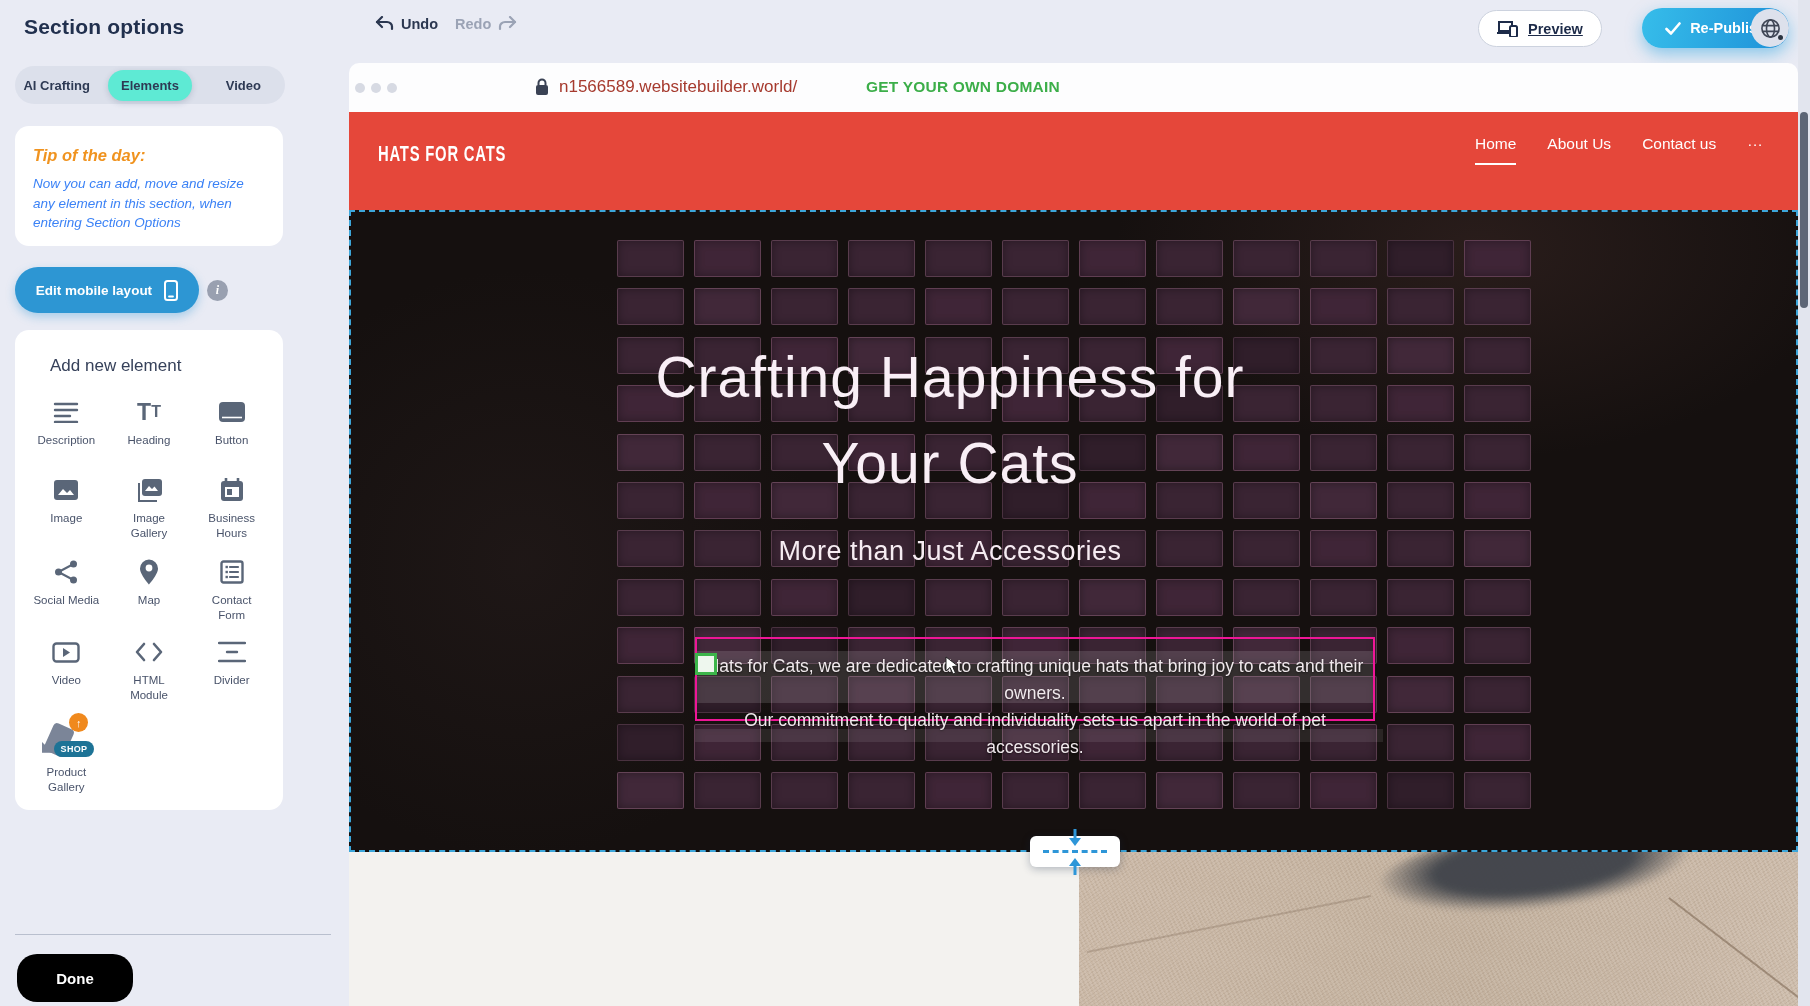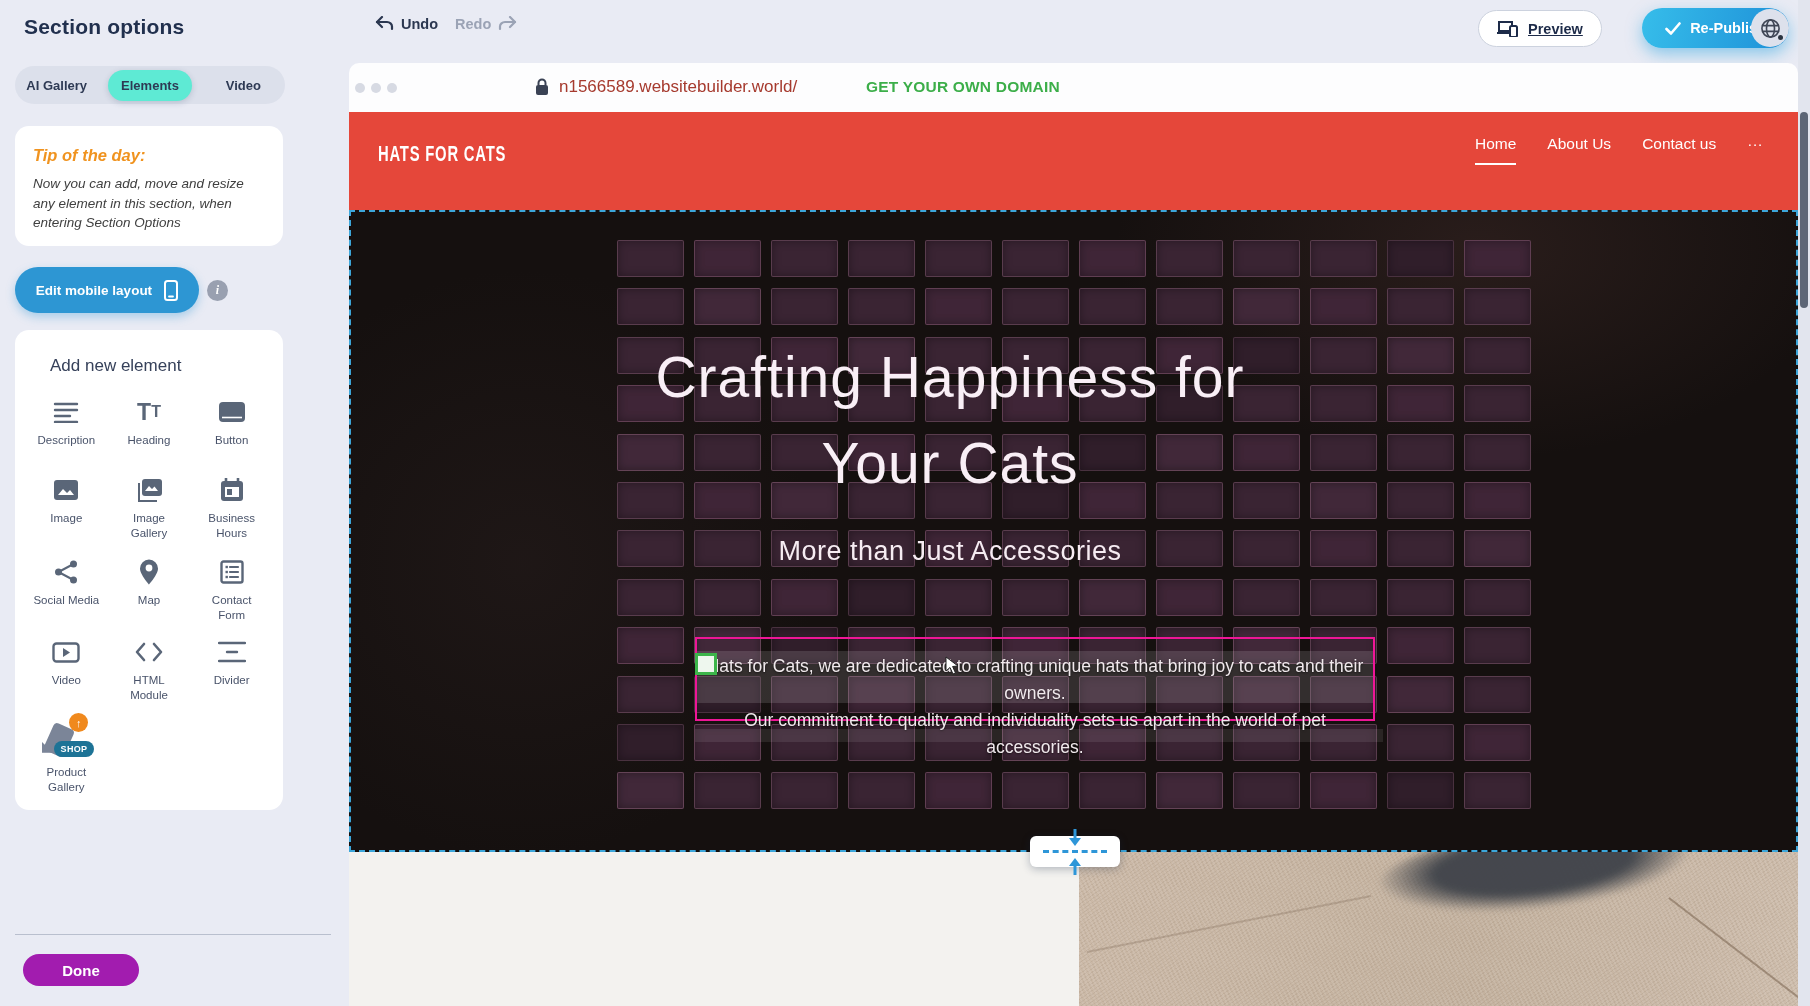--- a/index.html
+++ b/index.html
@@ -26,21 +26,21 @@
   .globe-dot { position:absolute; right:6px; bottom:7px; width:5px; height:5px; border-radius:50%; background:#2b3340; }
 
   
   .tabs { position:absolute; left:15px; top:66px; width:270px; height:38px; background:#dce0eb; border-radius:19px;
           display:flex; align-items:center; }
   .tab { flex:1; text-align:center; font-size:13px; font-weight:bold; color:#2e3a54; padding:9px 0; cursor:pointer; border-radius:17px; }
   .tab.active { background:#5eead4; margin:10px; padding:8px 0; box-shadow:0 2px 6px rgba(30,50,90,.18); }
 
   .tip-card { position:absolute; left:15px; top:126px; width:268px; height:120px; background:#fff; border-radius:14px; padding:20px 18px;font-style:italic; }
   .tip-title { font-size:16.5px; font-weight:bold; color:#f0931f; }
-  .tip-body { margin-top:9px; font-size:13.5px; line-height:1.45; color:#404040; }
+  .tip-body { margin-top:9px; font-size:13.5px; line-height:1.45; color:#3b82f6; }
 
   .edit-mobile-btn { position:absolute; left:15px; top:267px; width:184px; height:46px; border:none; border-radius:23px;
           background:#2d96d3; color:#fff; font-weight:bold; font-size:13.5px; font-family:inherit;
           display:flex; align-items:center; justify-content:center; gap:12px; cursor:pointer;
           box-shadow:0 4px 10px rgba(45,150,211,.35); }
   .info-btn { position:absolute; left:207px; top:280px; width:21px; height:21px; border-radius:50%; background:#99a0b0;
           color:#fff; font-size:12px; font-weight:bold; display:flex; align-items:center; justify-content:center;
           font-family:"Liberation Serif", serif; font-style:italic; cursor:pointer; }
 
   .panel { position:absolute; left:15px; top:330px; width:268px; height:480px; background:#fff; border-radius:14px; padding:26px 10px 0 10px; }
@@ -54,22 +54,22 @@
 
   .pg-wrap { position:relative; width:44px; height:40px; }
   .pg-tag { position:absolute; left:4px; top:8px; width:22px; height:30px; background:#7b8598; border-radius:4px; transform:rotate(24deg); }
   .pg-tri { position:absolute; left:-2px; top:22px; color:#7b8598; font-size:13px; font-weight:bold; }
   .pg-up { position:absolute; right:0; top:-4px; width:19px; height:19px; border-radius:50%; background:#f0891d;
            color:#fff; font-size:11px; font-weight:bold; display:flex; align-items:center; justify-content:center; }
   .pg-shop { position:absolute; right:-6px; bottom:0; background:#1d7396; color:#fff; font-size:9px; font-weight:bold;
            padding:3px 7px; border-radius:9px; letter-spacing:.3px; }
 
   .sidebar-divider { position:absolute; left:15px; top:934px; width:316px; height:1px; background:#b9bfce; }
-  .done-btn { position:absolute; left:23px; top:954px; width:116px; height:32px; border:none; border-radius:20px;
-           background:#a21caf; color:#fff; font-size:15px; font-weight:bold; font-family:inherit; cursor:pointer; }
+  .done-btn { position:absolute; left:17px; top:954px; width:116px; height:48px; border:none; border-radius:20px;
+           background:#000000; color:#fff; font-size:15px; font-weight:bold; font-family:inherit; cursor:pointer; }
 
   
   .browser-bar { position:absolute; left:349px; top:63px; width:1449px; height:49px; background:#fdfdfe; border-radius:10px 10px 0 0;
            display:flex; align-items:center; }
   .win-dots { position:absolute; left:6px; display:flex; gap:6px; }
   .win-dots span { width:10px; height:10px; border-radius:50%; background:#d7dae3; }
   .lock-icon { position:absolute; left:186px; top:15px; }
   .url-text { position:absolute; left:210px; top:14px; font-size:17px; color:#a63a2e; }
   .domain-link { position:absolute; left:517px; top:15px; font-size:15.5px; font-weight:bold; color:#3cae49; cursor:pointer; letter-spacing:.2px; }
 
@@ -184,21 +184,21 @@
             <circle cx="11" cy="11" r="9"></circle>
             <ellipse cx="11" cy="11" rx="4.2" ry="9"></ellipse>
             <path d="M2.5 8 h17 M2.5 14 h17"></path>
           </g>
         </svg>
     </span>
     <span class="globe-dot"></span>
   </div>
 
   <div class="tabs">
-    <div class="tab">AI Gallery</div>
+    <div class="tab">AI Crafting</div>
     <div class="tab active">Elements</div>
     <div class="tab">Video</div>
   </div>
 
   <div class="tip-card">
     <div class="tip-title">Tip of the day:</div>
     <div class="tip-body">Now you can add, move and resize any element in this section, when entering Section Options</div>
   </div>
 
   <button class="edit-mobile-btn">

